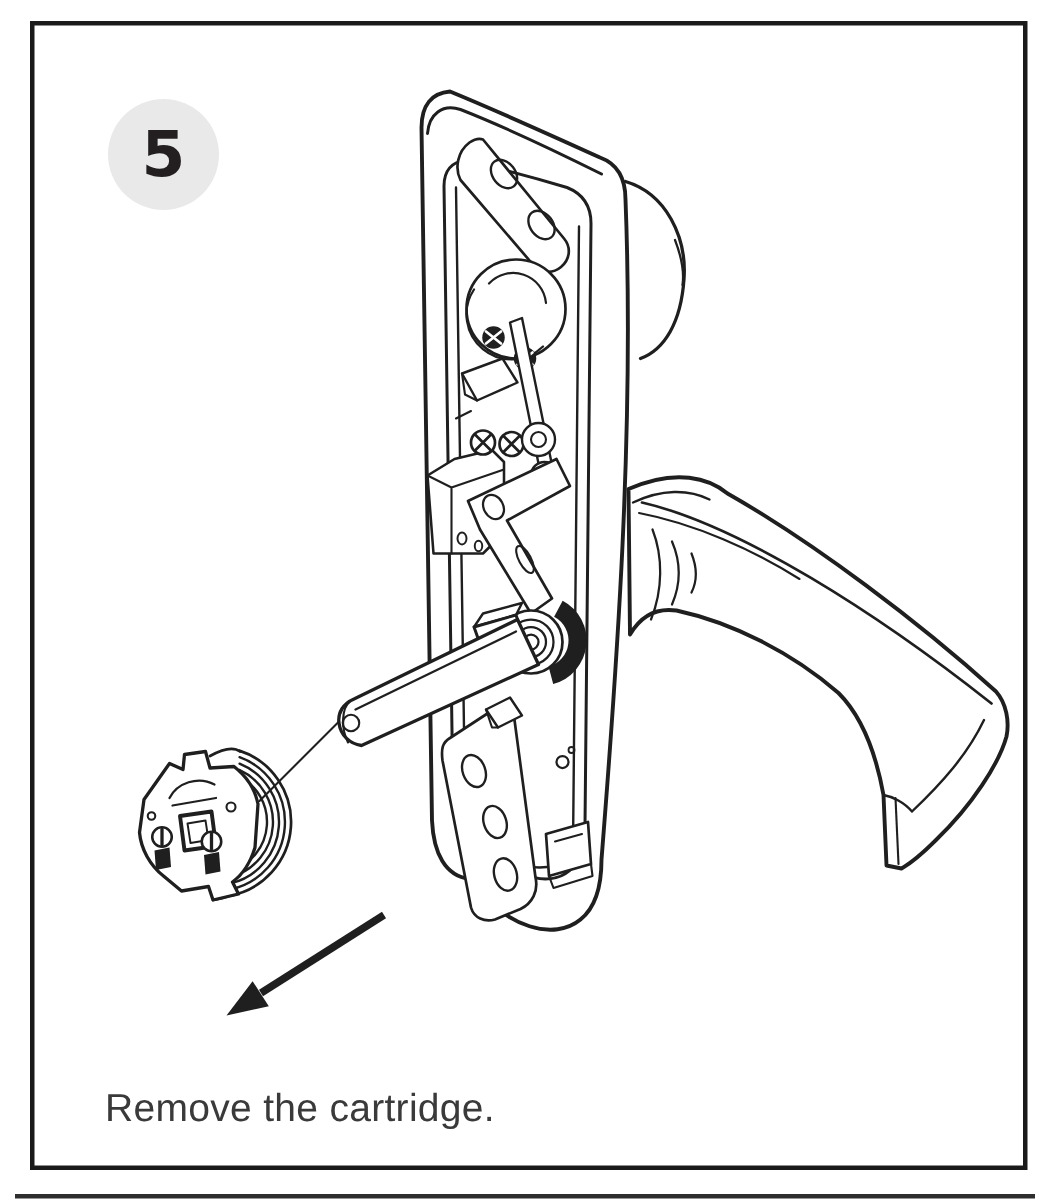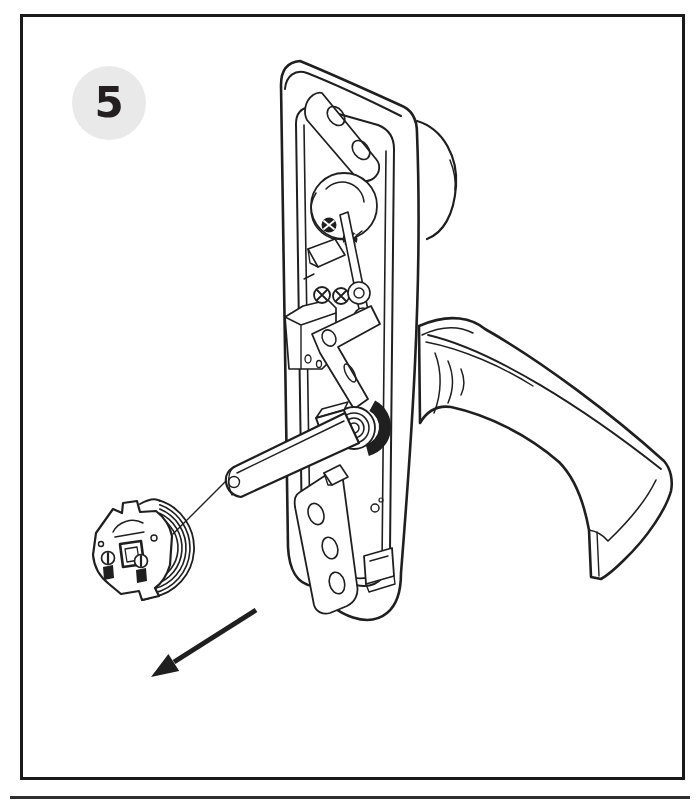--- a/index.html
+++ b/index.html
@@ -158,16 +158,17 @@
         <circle cx="78" cy="527" r="2.5" stroke-width="1.4"></circle>
         <circle cx="131" cy="521" r="3" stroke-width="1.4"></circle>
       </g>
 
       <g>
         <path d="M 233,593 L 151,645" stroke-width="5" stroke-linecap="butt"></path>
         <polygon points="128,660 145.4,637.1 156.2,653.9" fill="#1f1f1f" stroke="none"></polygon>
       </g>
     </svg>
 
+    <p class="caption">Remove the cartridge.</p>
   </div>
 
   <div class="next-panel-edge"></div>
 </div>
 
 </body></html>

